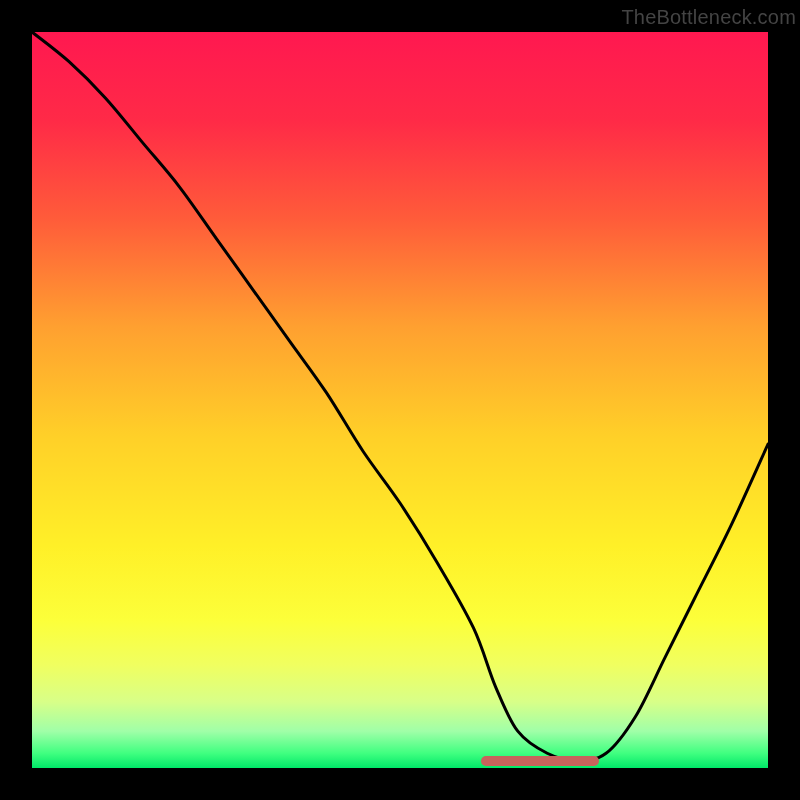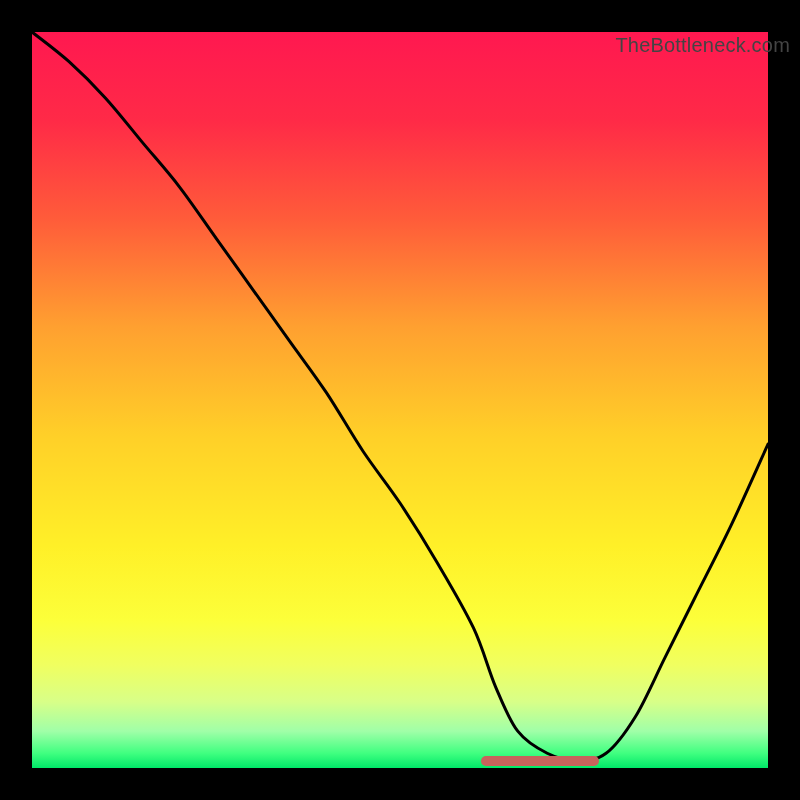--- a/index.html
+++ b/index.html
@@ -7,27 +7,26 @@
     width: 800px;
     height: 800px;
     background: #000;
     position: relative;
     overflow: hidden;
     font-family: Arial, sans-serif;
   }
   .watermark {
     position: absolute;
     top: 6px;
-    right: 10px;
+    right: 4px;
     color: #444;
     font-size: 20px;
     font-weight: 500;
     z-index: 10;
     letter-spacing: 0.2px;
-    margin-top: 28px;
   }
   .plot-frame {
     position: absolute;
     left: 32px;
     top: 32px;
     width: 736px;
     height: 736px;
     background: #000;
   }
   .gradient {

